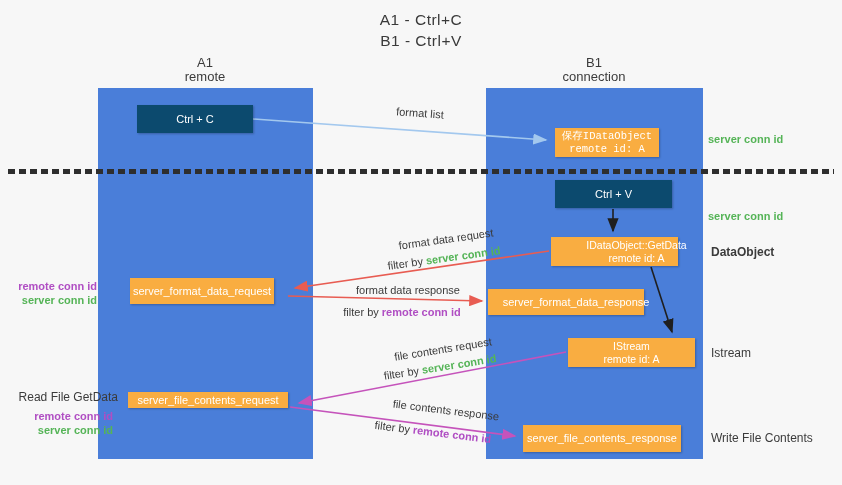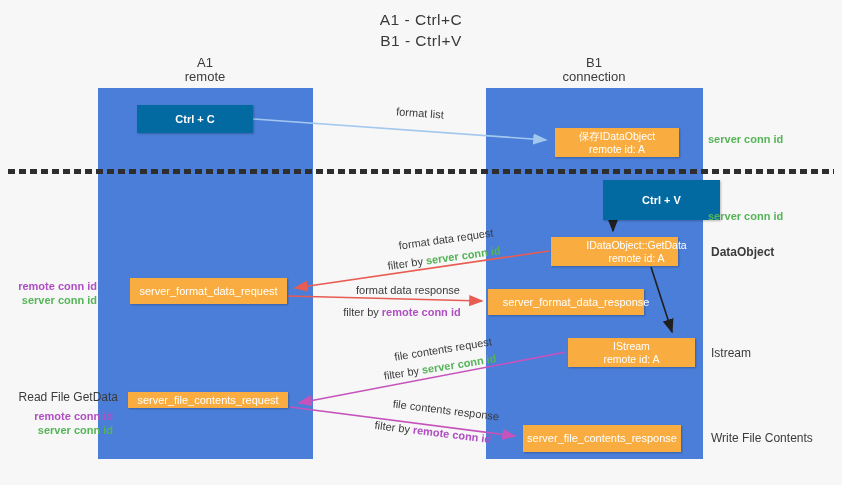--- a/index.html
+++ b/index.html
@@ -17,21 +17,21 @@
   .lane-right { left:486px; width:217px; }
 
   .dotted-line { position:absolute; left:8px; top:169px; width:826px; height:5px; z-index:2;
     background:repeating-linear-gradient(90deg,#2e2e2e 0 7px,transparent 7px 11px); }
 
   svg.arrows { position:absolute; left:0; top:0; z-index:2; }
 
   .node { position:absolute; z-index:3; display:flex; flex-direction:column; align-items:center;
           justify-content:center; color:#fff; text-align:center; font-size:11px; line-height:13px;
           box-shadow:1px 1px 2px rgba(0,0,0,.25); }
-  .node.green  { background:#0369a1;font-weight:bold; }
+  .node.green  { background:#0c4a6e; }
   .node.orange { background:#f9ad41; }
   .node .l2 { font-size:10.5px; }
 
   .lbl { position:absolute; z-index:3; font-size:11px; color:#3b3b3b; white-space:nowrap; }
   .lbl.center { text-align:center; }
   .green-key  { color:#55b457; font-weight:bold; }
   .purple-key { color:#b04ec3; font-weight:bold; }
   .side-note  { font-size:12px; color:#3b3b3b; }
   .right-col  { text-align:right; }
   .rot-m8 { transform:rotate(-8deg); }
@@ -84,35 +84,35 @@
     <line x1="288" y1="296" x2="482" y2="301" stroke="#e85c52" stroke-width="1.6" marker-end="url(#mred)"></line>
     <line x1="651" y1="267" x2="672" y2="332" stroke="#1f1f1f" stroke-width="1.6" marker-end="url(#mblack)"></line>
     <line x1="566" y1="352" x2="299" y2="403" stroke="#c553bb" stroke-width="1.6" marker-end="url(#mmagenta)"></line>
     <line x1="290" y1="407" x2="515" y2="436" stroke="#c553bb" stroke-width="1.6" marker-end="url(#mmagenta)"></line>
   </svg>
 
   <div class="node green" style="left:137px; top:105px; width:116px; height:28px;">
     <span>Ctrl + C</span>
   </div>
 
-  <div class="node orange" style="left:555px; top:128px; width:124px; height:29px;">
+  <div class="node orange" style="left:555px; top:128px; width:104px; height:29px;font-family:Liberation Mono, monospace;">
     <span class="l2">保存IDataObject</span>
     <span class="l2">remote id: A</span>
   </div>
 
-  <div class="node green" style="left:555px; top:180px; width:117px; height:40px;margin-left:48px;">
+  <div class="node green" style="left:555px; top:180px; width:117px; height:28px;">
     <span>Ctrl + V</span>
   </div>
 
   <div class="node orange" style="left:551px; top:237px; width:127px; height:29px;padding-left:44px;">
     <span class="l2">IDataObject::GetData</span>
     <span class="l2">remote id: A</span>
   </div>
 
-  <div class="node orange" style="left:130px; top:278px; width:157px; height:26px;">
+  <div class="node orange" style="left:130px; top:278px; width:144px; height:26px;">
     <span>server_format_data_request</span>
   </div>
 
   <div class="node orange" style="left:488px; top:289px; width:156px; height:26px;padding-left:20px;">
     <span>server_format_data_response</span>
   </div>
 
   <div class="node orange" style="left:568px; top:338px; width:127px; height:29px;">
     <span class="l2">IStream</span>
     <span class="l2">remote id: A</span>

